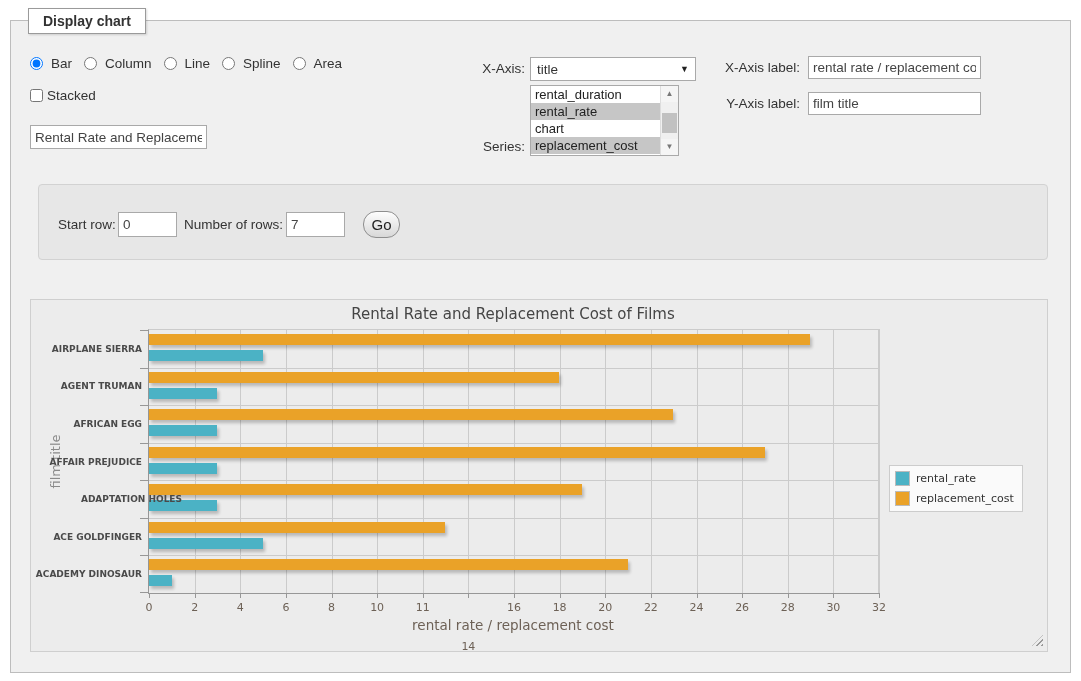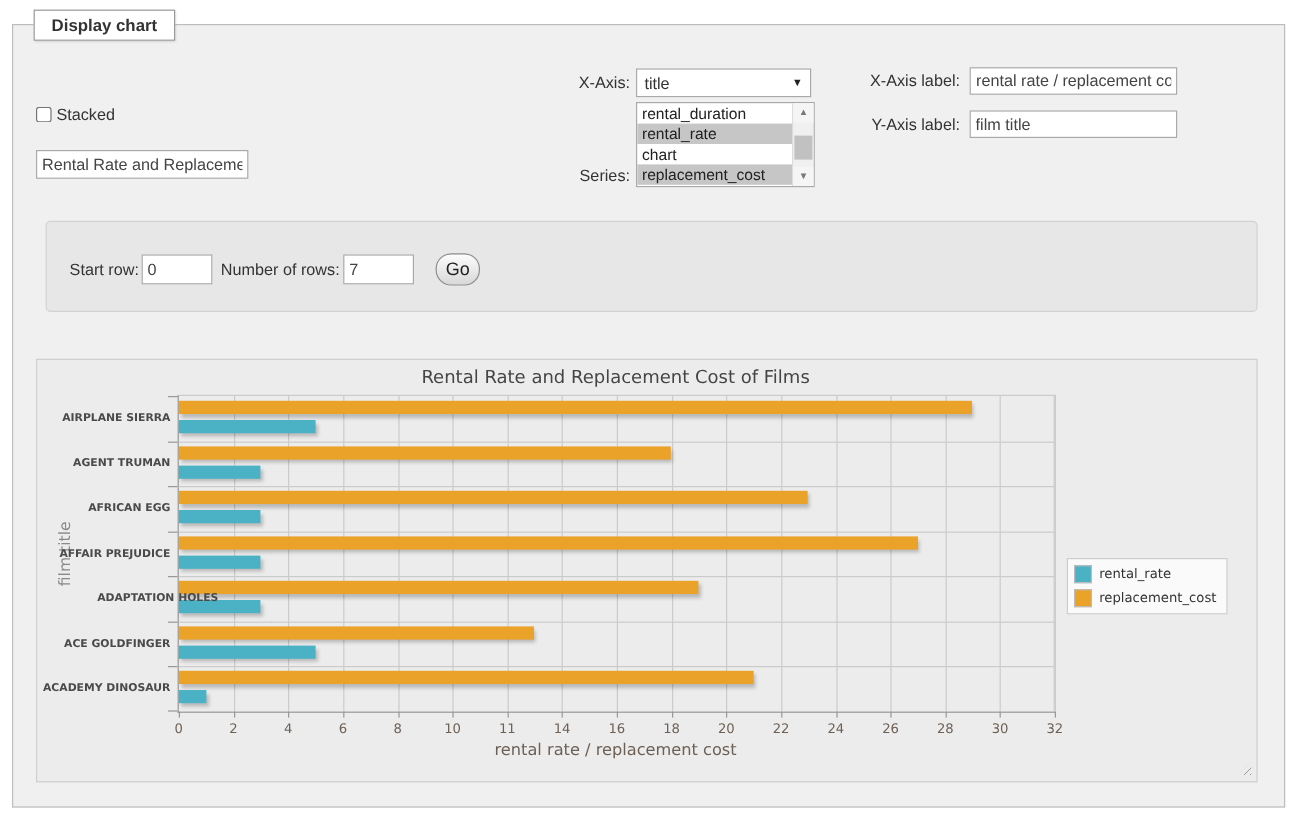--- a/index.html
+++ b/index.html
@@ -12,21 +12,21 @@
   
   #chart-type-row{left:30px;top:56px;display:flex;align-items:center;gap:4px;}
   #chart-type-row label{margin-right:8px;}
   input[type=radio],input[type=checkbox]{margin:0 4px 0 0;vertical-align:-2px;}
   #stacked-row{left:30px;top:88px;display:flex;align-items:center;}
   
   .tin{background:#fff;border:1px solid #a9a9a9;font-family:"Liberation Sans",sans-serif;font-size:13.5px;color:#444;padding:2px 4px;box-sizing:border-box;}
   #chart-title-input{left:30px;top:125px;width:177px;height:24px;}
   
   #x-axis-label{left:440px;top:61px;width:85px;text-align:right;}
-  #x-axis-select{left:530px;top:57px;width:146px;height:24px;background:#fff;border:1px solid #a9a9a9;display:flex;align-items:center;padding:0 6px;box-sizing:border-box;cursor:default;}
+  #x-axis-select{left:530px;top:57px;width:166px;height:24px;background:#fff;border:1px solid #a9a9a9;display:flex;align-items:center;padding:0 6px;box-sizing:border-box;cursor:default;}
   #x-axis-select .caret{margin-left:auto;font-size:9px;color:#222;}
   
   #series-label{left:440px;top:139px;width:85px;text-align:right;}
   #series-listbox{left:530px;top:85px;width:149px;height:71px;background:#fff;border:1px solid #a9a9a9;box-sizing:border-box;overflow:hidden;}
   .series-opt{height:17px;line-height:17px;padding-left:4px;font-size:13px;color:#222;white-space:nowrap;}
   .series-opt.selected{background:#c6c6c6;}
   #series-scrollbar{position:absolute;right:0;top:0;width:17px;height:69px;background:#f0f0f0;border-left:1px solid #ddd;}
   .sb-btn{position:absolute;left:0;width:17px;height:16px;background:#f5f5f5;color:#777;font-size:8px;text-align:center;line-height:16px;}
   #sb-up{top:0;}
   #sb-down{bottom:0;}
@@ -62,20 +62,32 @@
   .legend-label{font-size:11px;color:#333;}
   #resize-handle{position:absolute;right:4px;bottom:5px;width:11px;height:11px;background:repeating-linear-gradient(135deg,#999 0 1px,transparent 1px 3.5px);clip-path:polygon(100% 0,100% 100%,0 100%);cursor:nwse-resize;}
 </style>
 </head>
 <body>
 
 <div id="page">
   <div id="fieldset"></div>
   <div id="fieldset-legend">Display chart</div>
 
+  <div id="chart-type-row" class="abs">
+    <input type="radio" name="ctype" class="chart-type-radio" checked="" style="">
+    <label>Bar</label>
+    <input type="radio" name="ctype" class="chart-type-radio" style="">
+    <label>Column</label>
+    <input type="radio" name="ctype" class="chart-type-radio" style="">
+    <label>Line</label>
+    <input type="radio" name="ctype" class="chart-type-radio" style="">
+    <label>Spline</label>
+    <input type="radio" name="ctype" class="chart-type-radio" style="">
+    <label>Area</label>
+  </div>
 
   <div id="stacked-row" class="abs">
     <input type="checkbox" id="stacked-checkbox" style="">
     <label>Stacked</label>
   </div>
 
   <input type="text" id="chart-title-input" class="tin abs" value="Rental Rate and Replacement Cost of Films" style="">
 
   <div id="x-axis-label" class="abs lbl">X-Axis:</div>
   <div id="x-axis-select" class="abs">
@@ -129,21 +141,21 @@
         <div class="xtick" style="left: 182.5px;"></div>
         <div class="xnum" style="left: 182.5px;">8</div>
         <div class="gl-v" style="left: 228.125px;"></div>
         <div class="xtick" style="left: 228.125px;"></div>
         <div class="xnum" style="left: 228.125px;">10</div>
         <div class="gl-v" style="left: 273.75px;"></div>
         <div class="xtick" style="left: 273.75px;"></div>
         <div class="xnum" style="left: 273.75px;">11</div>
         <div class="gl-v" style="left: 319.375px;"></div>
         <div class="xtick" style="left: 319.375px;"></div>
-        <div class="xnum" style="left: 319.375px;">14</div>
+        <div class="xnum" style="left: 319.375px; margin-top: 39px;">14</div>
         <div class="gl-v" style="left: 365px;"></div>
         <div class="xtick" style="left: 365px;"></div>
         <div class="xnum" style="left: 365px;">16</div>
         <div class="gl-v" style="left: 410.625px;"></div>
         <div class="xtick" style="left: 410.625px;"></div>
         <div class="xnum" style="left: 410.625px;">18</div>
         <div class="gl-v" style="left: 456.25px;"></div>
         <div class="xtick" style="left: 456.25px;"></div>
         <div class="xnum" style="left: 456.25px;">20</div>
         <div class="gl-v" style="left: 501.875px;"></div>

